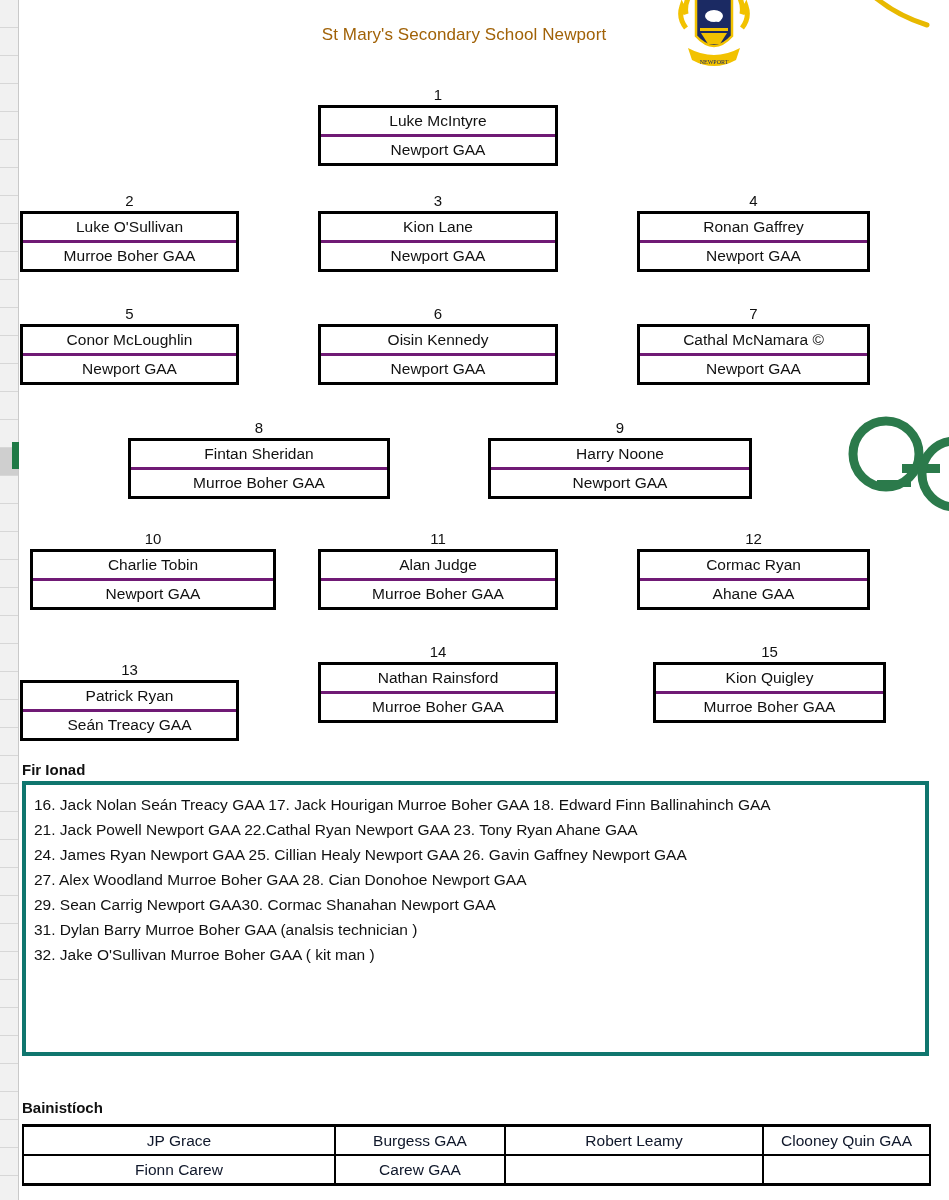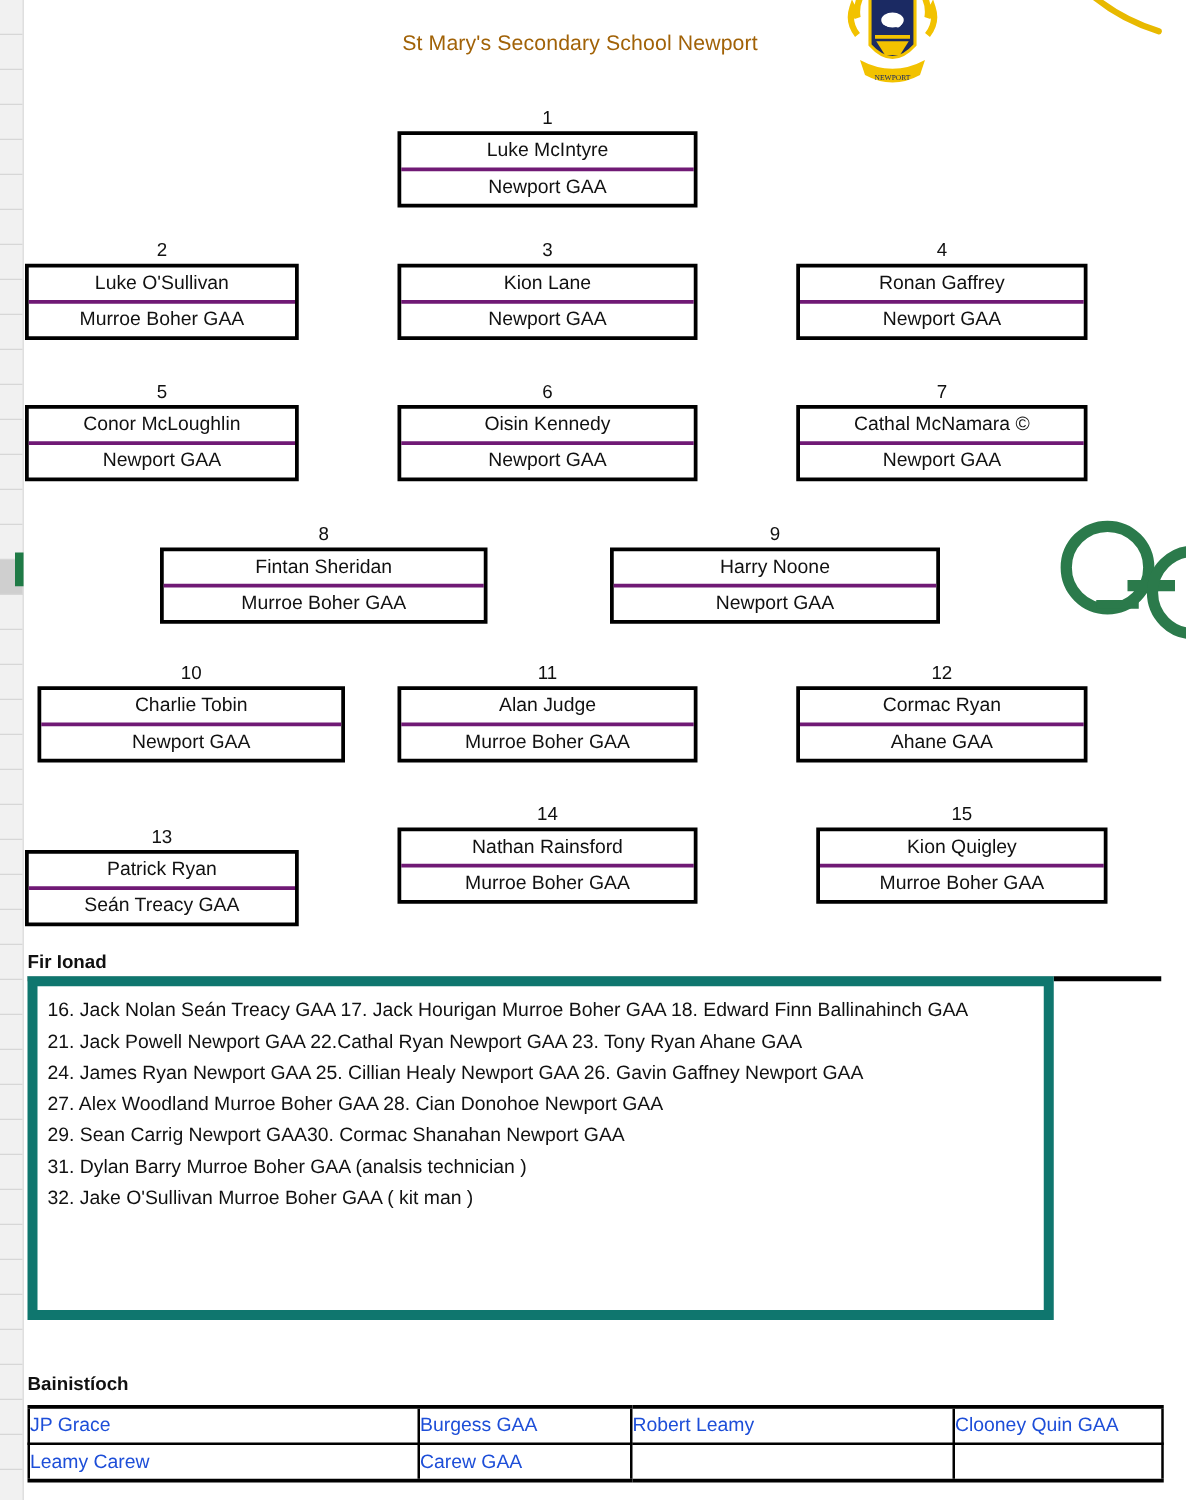--- a/index.html
+++ b/index.html
@@ -60,40 +60,40 @@
 
   
   #fir-label{
     position:absolute;left:3px;top:760px;font-size:15px;font-weight:bold;
     line-height:20px;
   }
   #fir-underline{
     position:absolute;left:3px;top:781px;width:907px;height:4px;background:#000;
   }
   #fir-box{
-    position:absolute;left:3px;top:781px;width:821px;height:275px;
-    border:8px solid #0f766e;box-sizing:border-box;background:#fff;
+    position:absolute;left:3px;top:781px;width:907px;height:275px;
+    border:4px solid #0f766e;box-sizing:border-box;background:#fff;
     padding:7px 8px 0 8px;
   }
   #fir-box .sline{
     font-size:15.5px;line-height:25px;white-space:nowrap;color:#111;
   }
 
   
   #bain-label{
     position:absolute;left:3px;top:1098px;font-size:15px;font-weight:bold;
     line-height:20px;
   }
   #bain-table{
     position:absolute;left:3px;top:1124px;width:907px;
     border-collapse:collapse;table-layout:fixed;background:#fff;
   }
   #bain-table td{
-    border:2px solid #000;height:27px;
-    font-size:15.5px;line-height:27px;padding:0;color:#1d4ed8;
+    border:2px solid #000;height:27px;text-align:center;
+    font-size:15.5px;line-height:27px;padding:0;color:#0f172a;
     white-space:nowrap;overflow:hidden;
   }
   #bain-table tr:first-child td{border-top:3px solid #000;}
   #bain-table tr:last-child td{border-bottom:3px solid #000;}
 </style>
 </head>
 <body>
 
 <div id="row-strip">
     <div class="rh"></div>
@@ -304,21 +304,21 @@
         <col style="width:167px">
     </colgroup>
     <tbody id="bain-body">
         <tr>
           <td>JP Grace</td>
           <td>Burgess GAA</td>
           <td>Robert Leamy</td>
           <td>Clooney Quin GAA</td>
         </tr>
         <tr>
-          <td>Leamy Carew</td>
+          <td>Fionn Carew</td>
           <td>Carew GAA</td>
           <td></td>
           <td></td>
         </tr>
       </tbody>
   </table>
 
 </div>
 
 </body></html>

